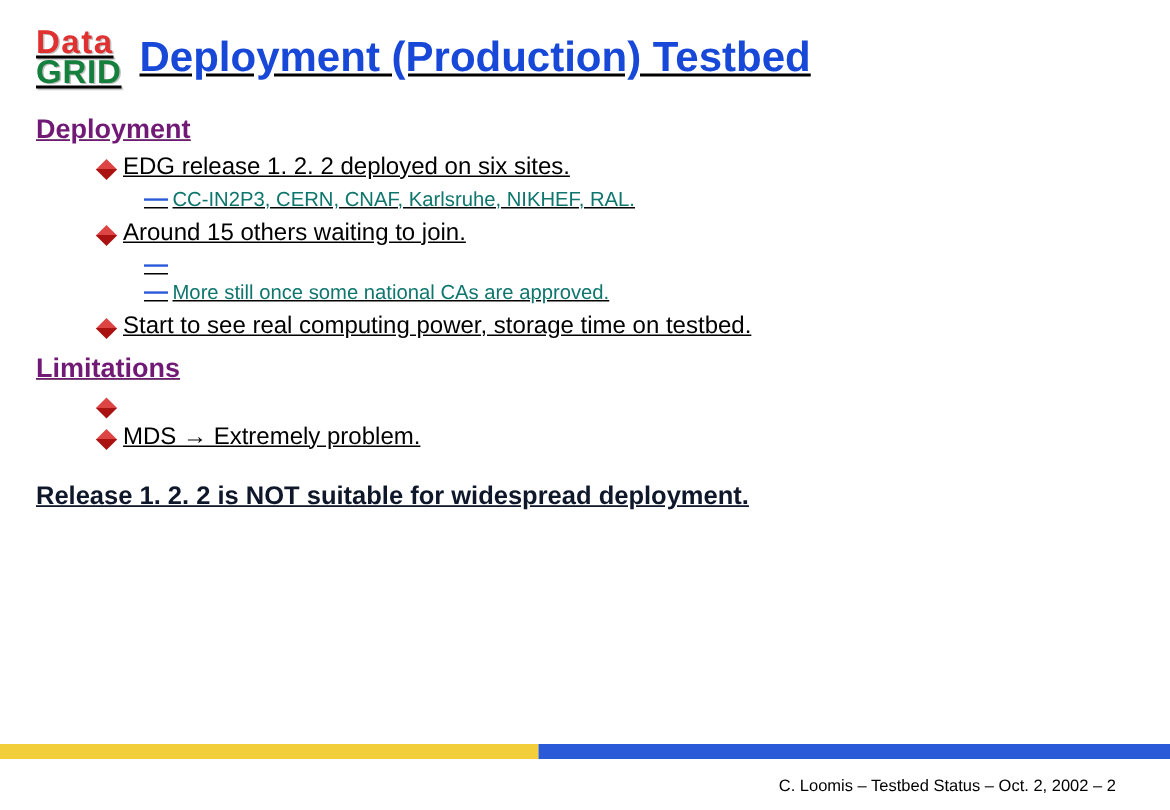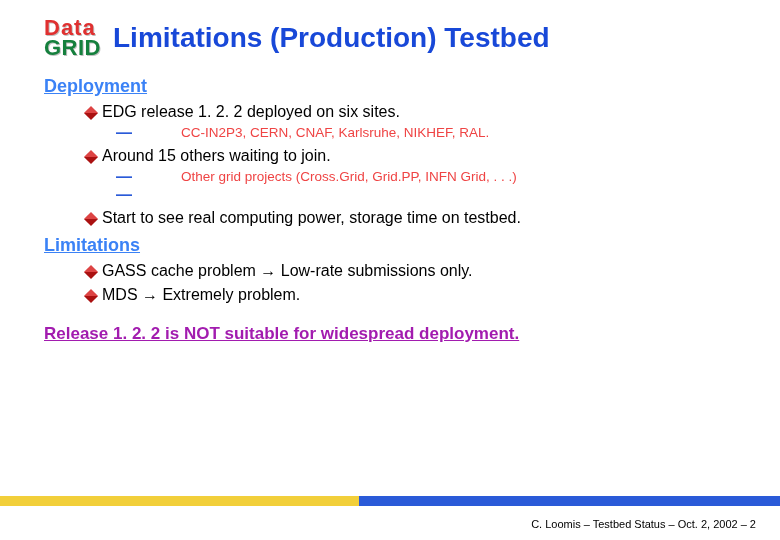--- a/index.html
+++ b/index.html
@@ -4,52 +4,52 @@
 <style>
   * { box-sizing: border-box; margin: 0; padding: 0; }
   body {
     width: 780px;
     height: 540px;
     background: #ffffff;
     font-family: "Comic Sans MS", "Comic Sans", cursive, sans-serif;
     position: relative;
     overflow: hidden;
   }
-  .slide { padding: 18px 28px 0 44px; }
+  .slide { padding: 18px 28px 0 24px; text-decoration: underline; }
   .header-row { display: flex; align-items: center; gap: 12px; margin-bottom: 18px; }
   .logo { display: flex; flex-direction: column; line-height: 0.9; }
   .logo-top { font-weight: 900; font-size: 22px; color: #e03030; font-family: Arial, sans-serif; letter-spacing: 1px; text-shadow: 1px 1px 0 rgba(0,0,0,0.25); }
   .logo-bot { font-weight: 900; font-size: 22px; color: #15803d; font-family: Arial, sans-serif; letter-spacing: 0.5px; text-shadow: 1px 1px 0 rgba(0,0,0,0.25); }
   .title { color: #1848d8; font-size: 28px; font-weight: bold; }
-  .section { color: #3b82f6; font-size: 18px; font-weight: bold; text-decoration: underline; margin: 8px 0 6px 0; }
+  .section { color: #701a75; font-size: 18px; font-weight: bold; text-decoration: underline; margin: 8px 0 6px 0; }
   .b1-list { margin-left: 42px; }
   .b1 { display: flex; align-items: flex-start; margin: 6px 0 4px 0; }
   .b1 .dia { flex: 0 0 10px; height: 10px; margin-top: 5px; margin-right: 6px; transform: rotate(45deg); background: linear-gradient(135deg,#d44 0%,#d44 50%,#a11 50%,#a11 100%); }
   .b1 .txt { color: #000; font-size: 16px; }
   .b2-list { margin-left: 30px; }
   .b2 { display: flex; align-items: flex-start; margin: 2px 0; }
   .b2 .dash { flex: 0 0 14px; color: #2a5ad8; font-weight: bold; font-size: 16px; line-height: 1; margin-right: 3px; font-family: Arial, sans-serif; }
-  .b2 .txt { color: #ef4444; font-size: 13.5px; font-family: Arial, sans-serif; margin-left: 46px; }
-  .conclusion { color:#a21caf; font-size:17px; font-weight:bold; text-decoration:underline; margin-top: 20px; }
+  .b2 .txt { color: #0f766e; font-size: 13.5px; font-family: Arial, sans-serif; }
+  .conclusion { color:#0f172a; font-size:17px; font-weight:bold; text-decoration:underline; margin-top: 20px; }
   .bottom-bar { position:absolute; left:0; right:0; bottom:34px; height:10px; display:flex; }
   .bb-a { background:#f2cf3a; flex:0 0 46%; }
   .bb-b { background:#2a5ad8; flex:1; }
-  .footer { position:absolute; right:24px; bottom:10px; font-family: Arial, sans-serif; font-size:11px; color:#000;margin-left:47px; }
+  .footer { position:absolute; right:36px; bottom:10px; font-family: Arial, sans-serif; font-size:11px; color:#000;margin-left:47px; }
 </style>
 </head>
 <body>
 
 <div class="slide">
 
   <div class="header-row">
     <div class="logo">
       <span class="logo-top">Data</span>
       <span class="logo-bot">GRID</span>
     </div>
-    <div class="title">Limitations (Production) Testbed</div>
+    <div class="title">Deployment (Production) Testbed</div>
   </div>
 
   <div class="section">Deployment</div>
   <div class="b1-list">
     <div class="b1">
       <span class="dia"></span>
       <span class="txt">EDG release 1. 2. 2 deployed on six sites.</span>
     </div>
     <div class="b2-list">
       <div class="b2">
@@ -58,38 +58,37 @@
       </div>
     </div>
 
     <div class="b1">
       <span class="dia"></span>
       <span class="txt">Around 15 others waiting to join.</span>
     </div>
     <div class="b2-list">
       <div class="b2">
         <span class="dash">—</span>
-        <span class="txt">Other grid projects (Cross.Grid, Grid.PP, INFN Grid, . . .)</span>
       </div>
       <div class="b2">
         <span class="dash">—</span>
+        <span class="txt">More still once some national CAs are approved.</span>
       </div>
     </div>
 
     <div class="b1">
       <span class="dia"></span>
       <span class="txt">Start to see real computing power, storage time on testbed.</span>
     </div>
   </div>
 
   <div class="section">Limitations</div>
   <div class="b1-list">
     <div class="b1">
       <span class="dia"></span>
-      <span class="txt">GASS cache problem → Low-rate submissions only.</span>
     </div>
     <div class="b1">
       <span class="dia"></span>
       <span class="txt">MDS → Extremely problem.</span>
     </div>
   </div>
 
   <div class="conclusion">Release 1. 2. 2 is NOT suitable for widespread deployment.</div>
 </div>
 

